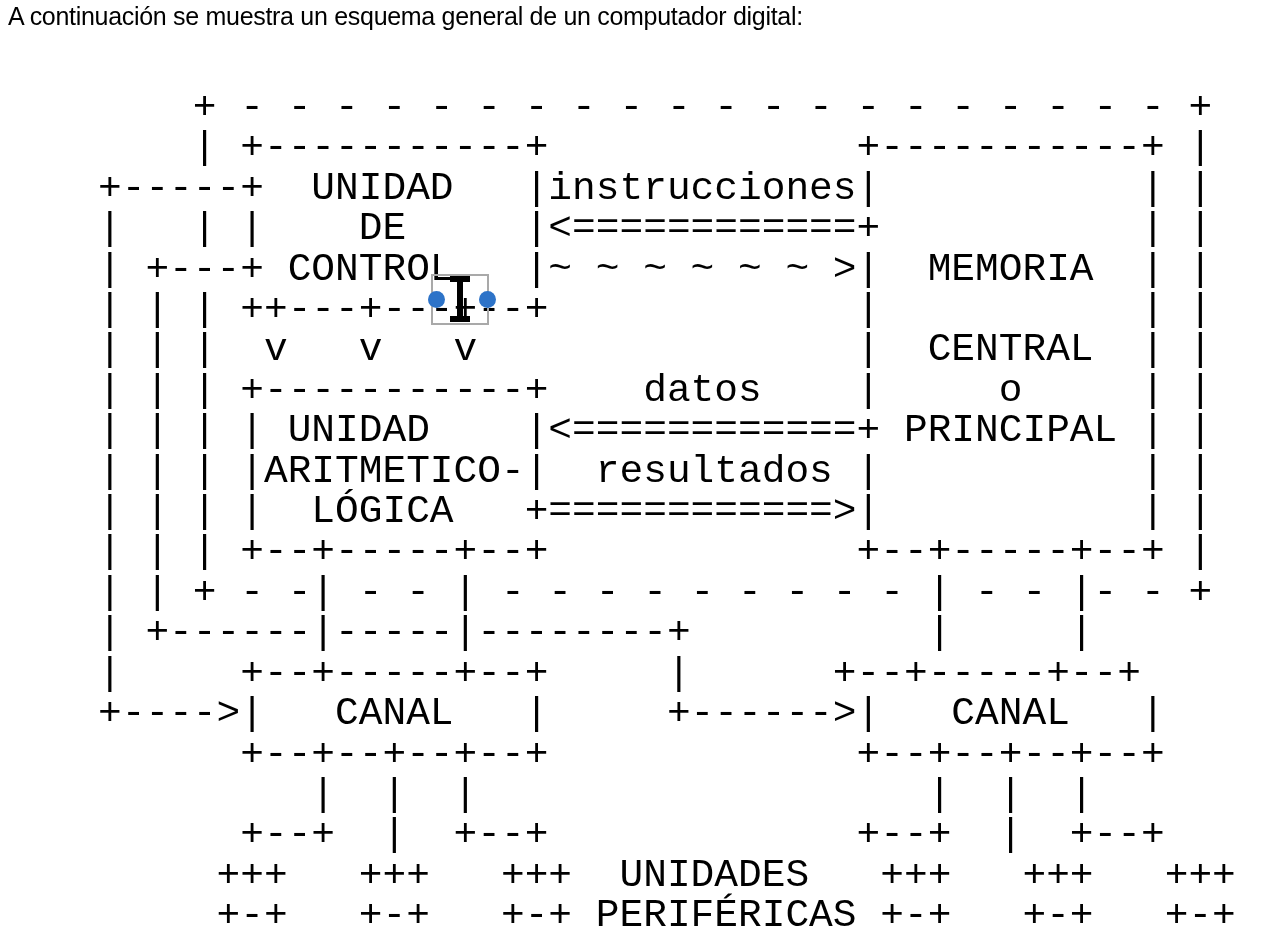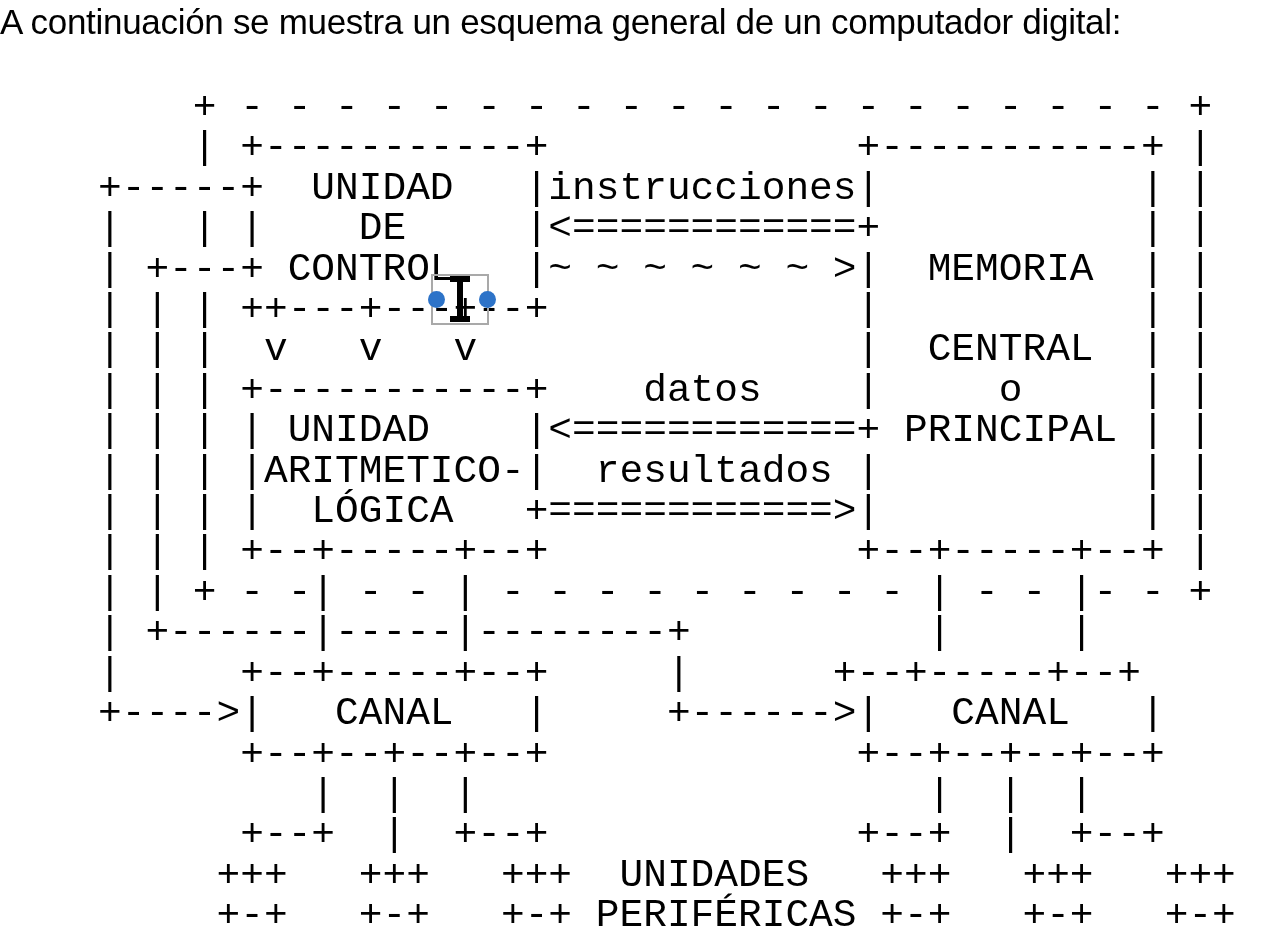--- a/index.html
+++ b/index.html
@@ -1,22 +1,22 @@
 <!DOCTYPE html>
 <html><head>
 <meta charset="utf-8">
 <style>
   html,body{margin:0;padding:0;}
   body{
     width:1262px;height:948px;position:relative;background:#ffffff;
     font-family:"Liberation Sans",sans-serif;overflow:hidden;
   }
   .title{
-    position:absolute;left:0;top:2px;margin:0;
-    font-size:35px;font-weight:400;color:#000;white-space:nowrap;
+    position:absolute;left:8px;top:2px;margin:0;
+    font-size:25px;font-weight:400;color:#000;white-space:nowrap;
     font-family:"Liberation Sans",sans-serif;letter-spacing:-0.3px;
   }
   .ascii{
     position:absolute;left:98px;top:88px;margin:0;
     font-family:"Liberation Mono","DejaVu Sans Mono",monospace;
     font-size:39.5px;line-height:40.4px;color:#000;
     white-space:pre;
   }
   
   .sel-box{

